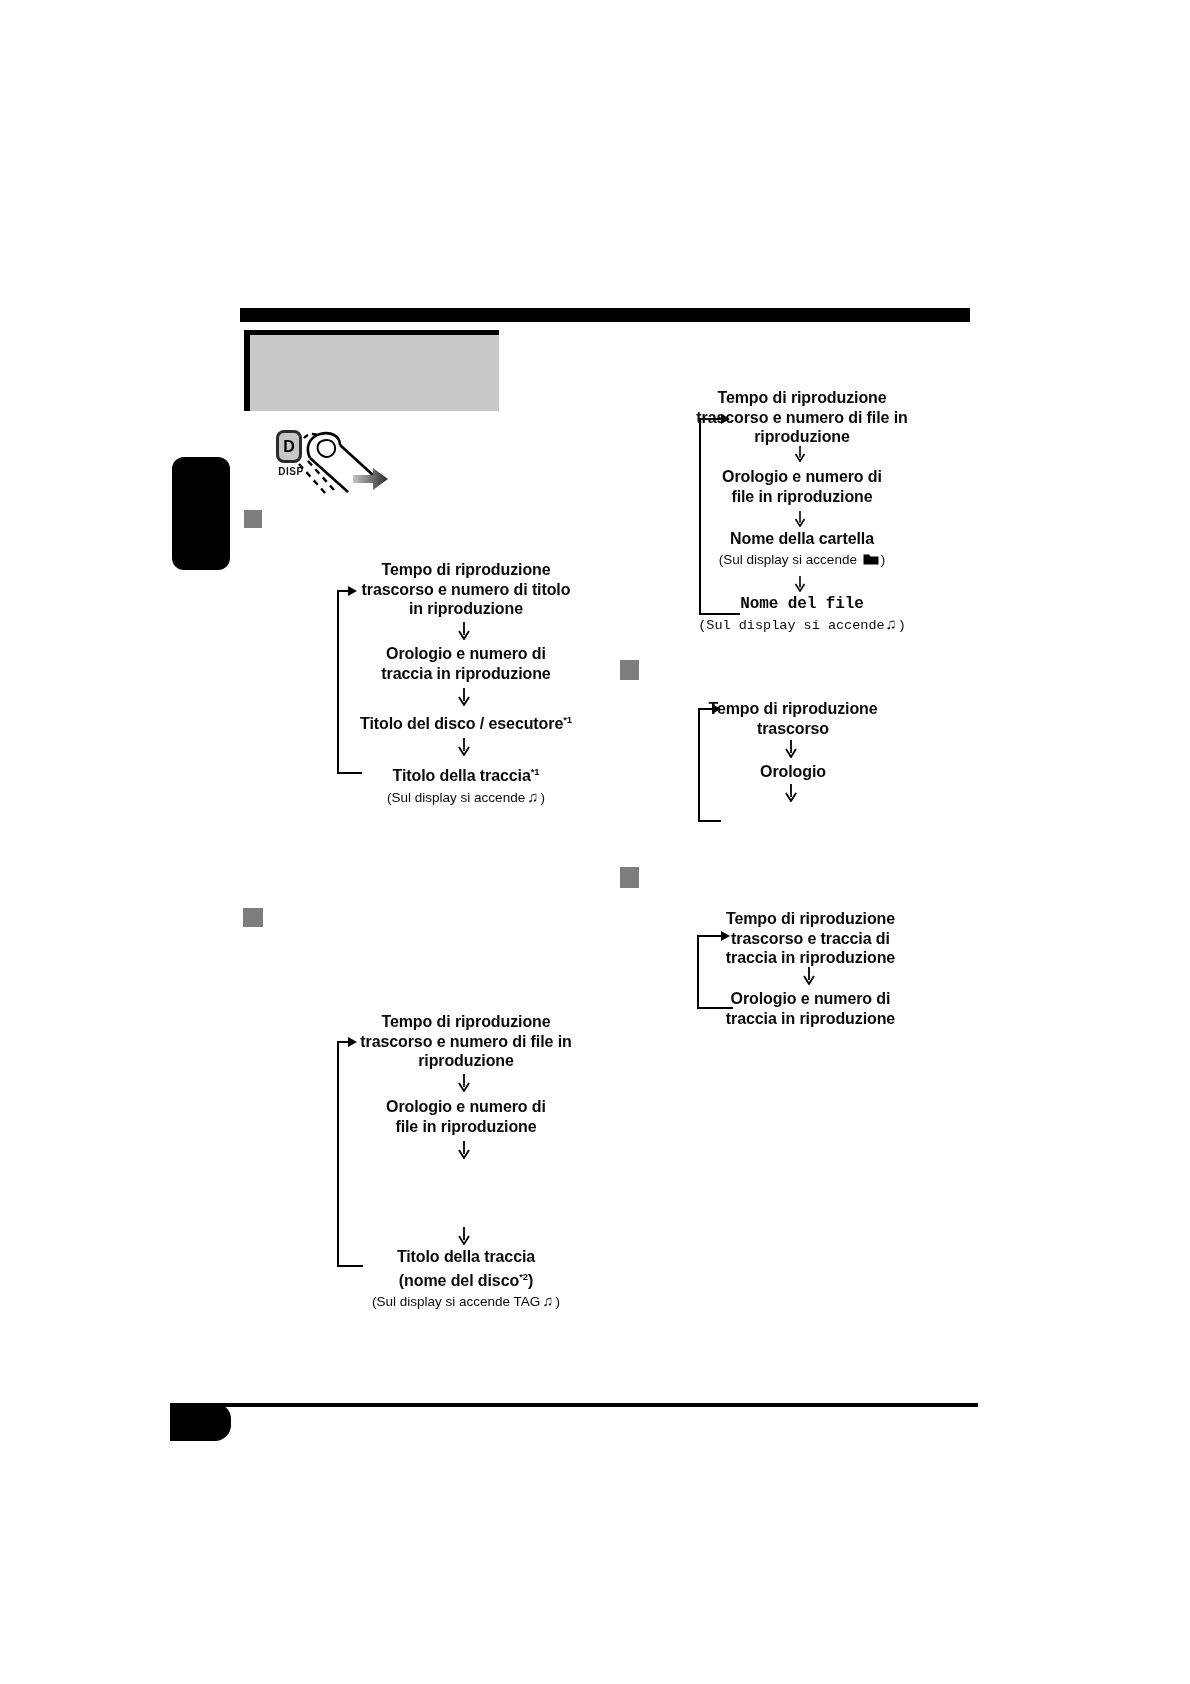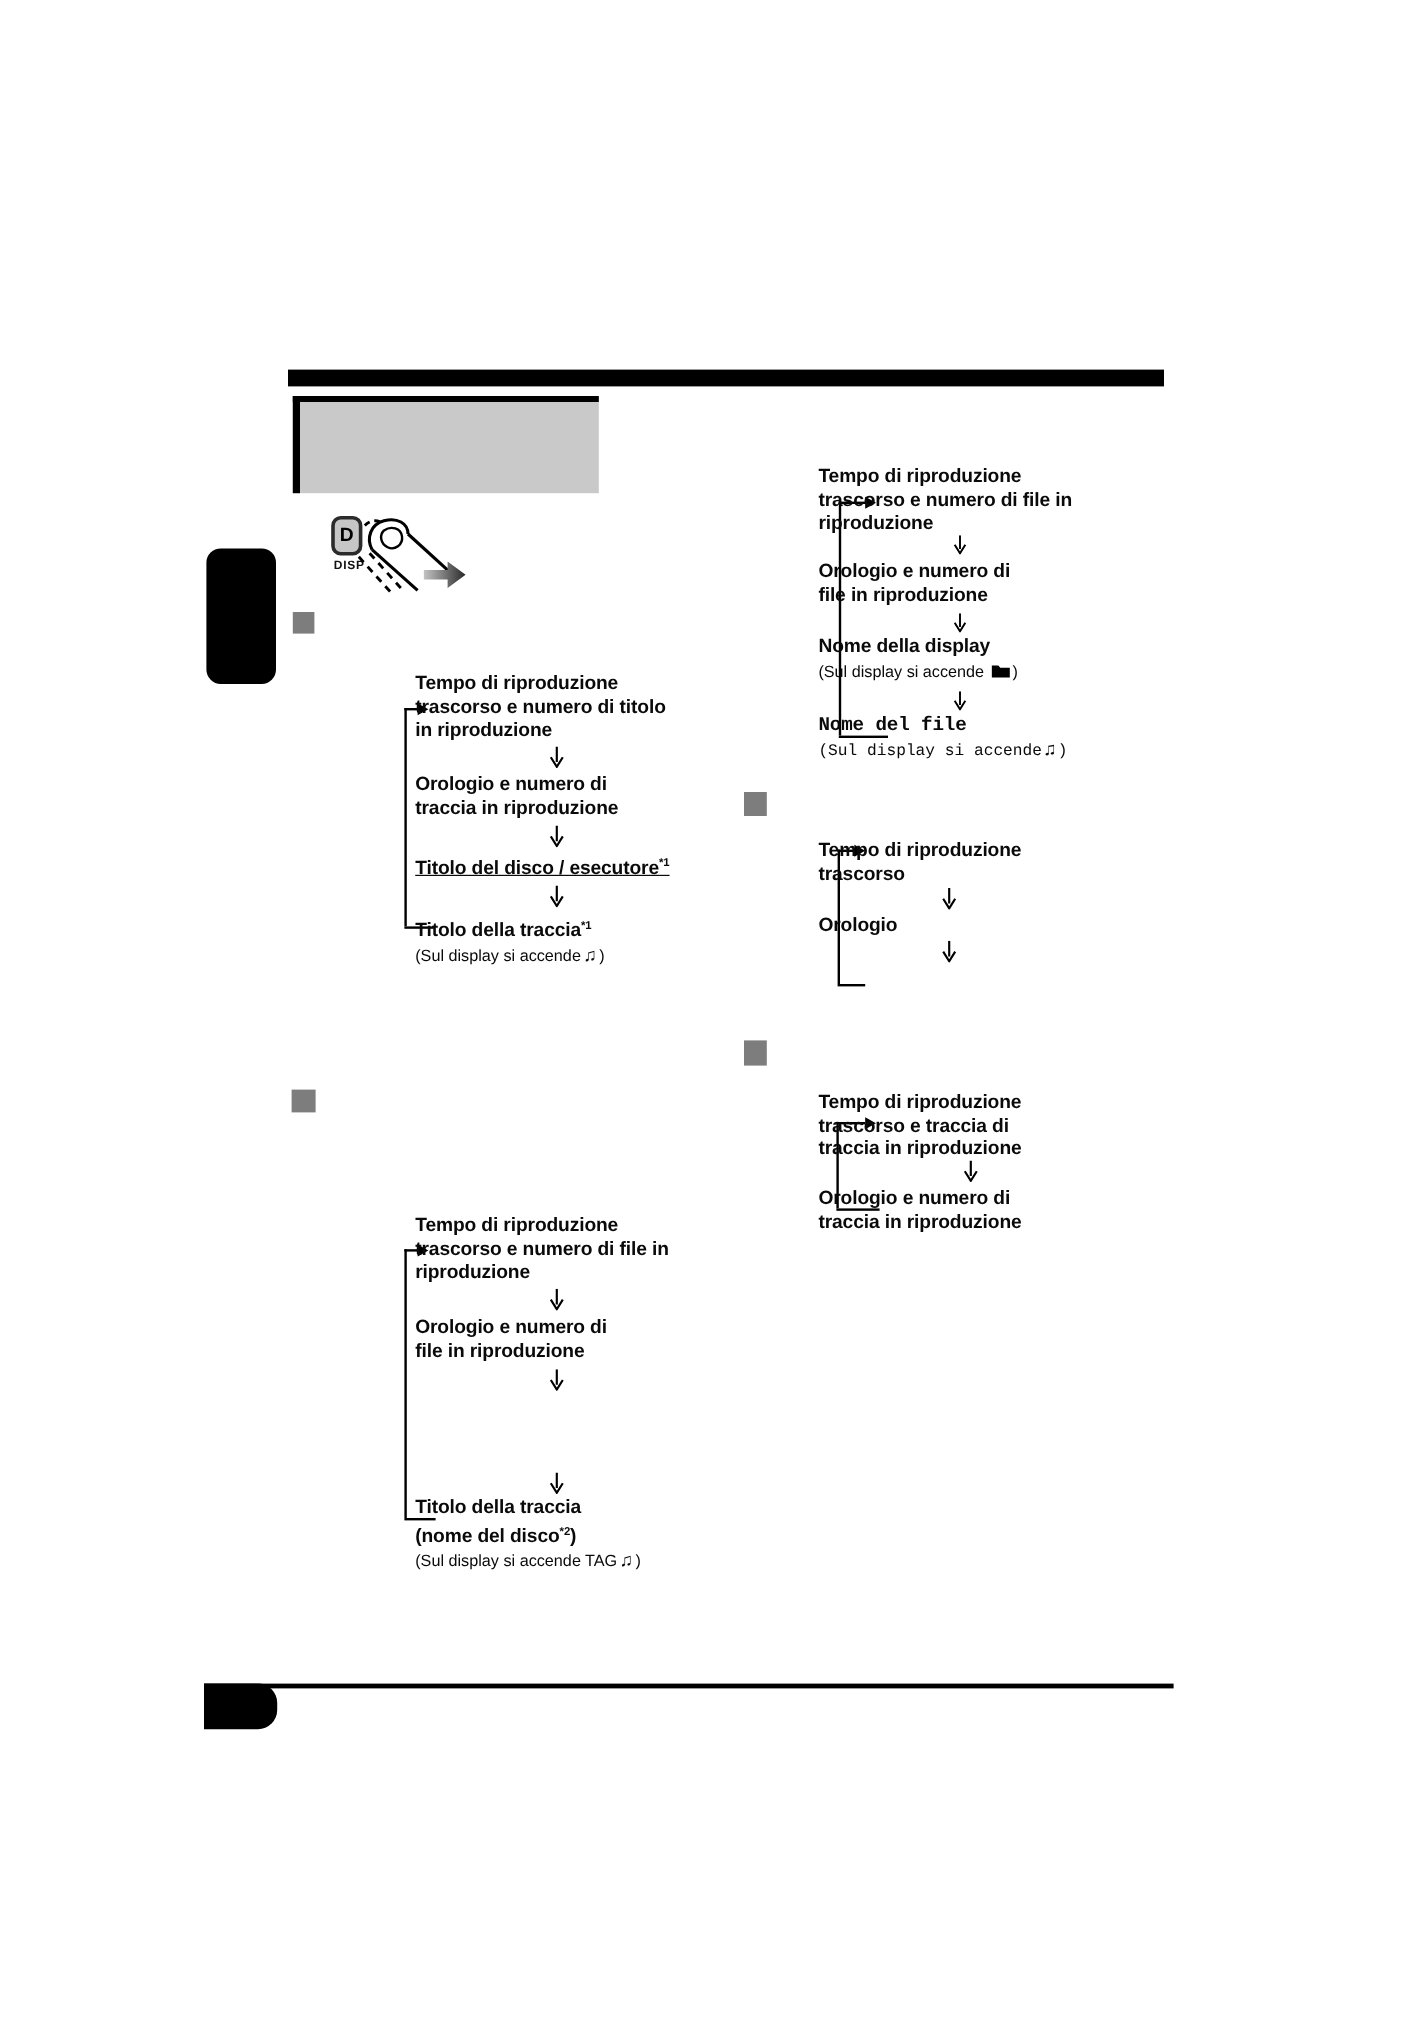--- a/index.html
+++ b/index.html
@@ -20,21 +20,21 @@
     border:3px solid #2b2b2b;border-radius:8px;display:flex;align-items:center;justify-content:center;
     font-weight:bold;font-size:16px;color:#000;box-sizing:border-box;
   }
   .disp-caption{position:absolute;left:268px;top:466px;width:46px;text-align:center;
     font-weight:bold;font-size:10px;letter-spacing:0.6px;color:#111;}
   .fig{position:absolute;}
   
   .marker{position:absolute;background:#7d7d7d;}
   
   .fc{position:absolute;}
-  .fc-item{position:absolute;left:16px;right:0;text-align:left;}
+  .fc-item{position:absolute;left:4px;right:0;text-align:center;}
   .b{font-weight:bold;font-size:16px;line-height:19.5px;letter-spacing:-0.1px;white-space:nowrap;}
   .n{font-size:13.5px;line-height:16px;margin-top:3px;font-weight:normal;white-space:nowrap;}
   sup{font-size:9.5px;font-weight:bold;}
   .varrow{position:absolute;left:50%;margin-left:-7px;width:14px;height:18px;}
   .loop-v{position:absolute;border-left:2px solid #000;}
   .loop-top{position:absolute;border-top:2px solid #000;}
   .loop-top::after{
     content:"";position:absolute;right:-9px;top:-6px;width:0;height:0;
     border-left:9px solid #000;border-top:5px solid transparent;border-bottom:5px solid transparent;
   }
@@ -100,21 +100,21 @@
       <polyline points="2,9 7,17 12,9" fill="none" stroke="#000" stroke-width="1.8"></polyline>
     </svg>
     <div class="fc-item" style="top:86px;">
       <div class="b">Orologio e numero di</div>
       <div class="b">traccia in riproduzione</div>
     </div>
     <svg class="varrow" style="top:130px;" viewBox="0 0 14 18">
       <line x1="7" y1="0" x2="7" y2="13" stroke="#000" stroke-width="1.8"></line>
       <polyline points="2,9 7,17 12,9" fill="none" stroke="#000" stroke-width="1.8"></polyline>
     </svg>
-    <div class="fc-item" style="top:152px;text-decoration:underline;">
+    <div class="fc-item" style="top:152px;">
       <div class="b"><span>Titolo del disco / esecutore</span><sup>*1</sup></div>
     </div>
     <svg class="varrow" style="top:180px;" viewBox="0 0 14 18">
       <line x1="7" y1="0" x2="7" y2="13" stroke="#000" stroke-width="1.8"></line>
       <polyline points="2,9 7,17 12,9" fill="none" stroke="#000" stroke-width="1.8"></polyline>
     </svg>
     <div class="fc-item" style="top:204px;">
       <div class="b"><span>Titolo della traccia</span><sup>*1</sup></div>
       <div class="n"><span>(Sul display si accende</span><span class="mnote">♫</span><span>)</span></div>
     </div>
@@ -169,21 +169,21 @@
     </svg>
     <div class="fc-item" style="top:82px;">
       <div class="b">Orologio e numero di</div>
       <div class="b">file in riproduzione</div>
     </div>
     <svg class="varrow" style="top:126px;height:16px;" viewBox="0 0 14 18">
       <line x1="7" y1="0" x2="7" y2="13" stroke="#000" stroke-width="1.8"></line>
       <polyline points="2,9 7,17 12,9" fill="none" stroke="#000" stroke-width="1.8"></polyline>
     </svg>
     <div class="fc-item" style="top:144px;">
-      <div class="b">Nome della display</div>
+      <div class="b">Nome della cartella</div>
       <div class="n"><span>(Sul display si accende</span>
         <svg class="icn-folder" width="16" height="12" viewBox="0 0 16 12">
             <path d="M0.5,1.5 L6,1.5 L7.5,3.5 L15.5,3.5 L15.5,11.5 L0.5,11.5 Z" fill="#000"></path>
           </svg><span>)</span></div>
     </div>
     <svg class="varrow" style="top:191px;height:16px;" viewBox="0 0 14 18">
       <line x1="7" y1="0" x2="7" y2="13" stroke="#000" stroke-width="1.8"></line>
       <polyline points="2,9 7,17 12,9" fill="none" stroke="#000" stroke-width="1.8"></polyline>
     </svg>
     <div class="fc-item" style="top:210px;font-family:Liberation Mono, monospace;">

